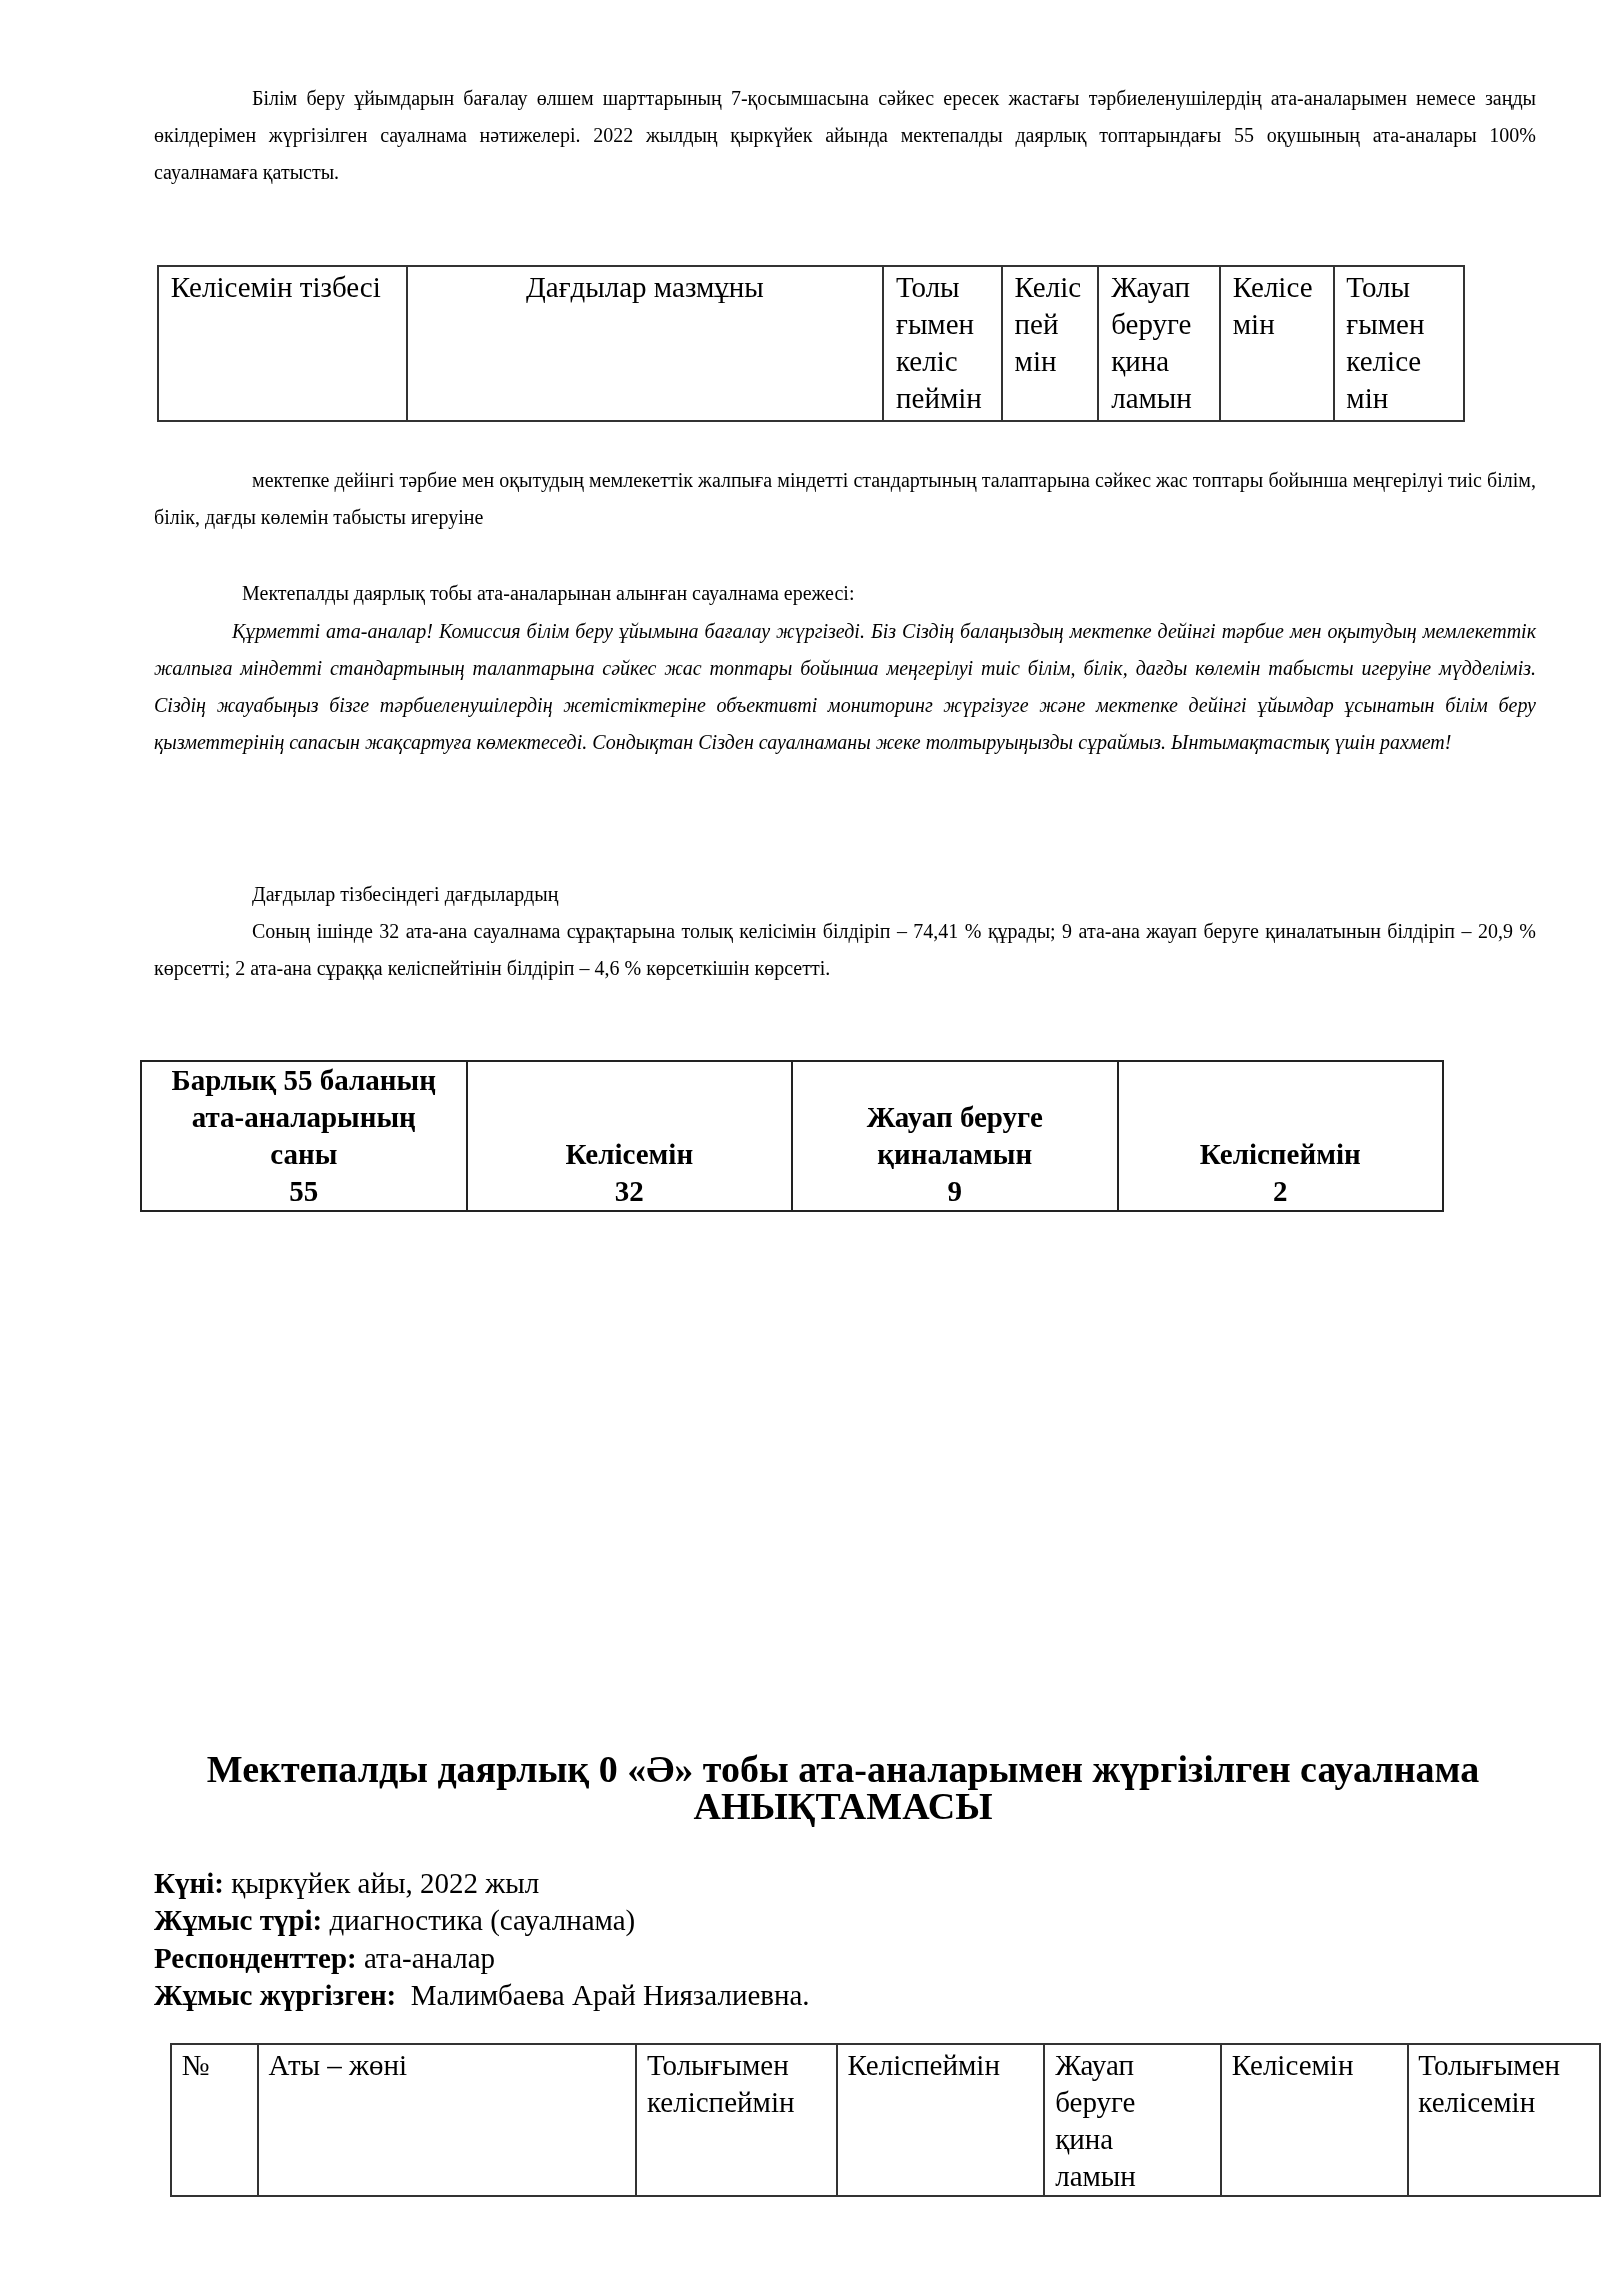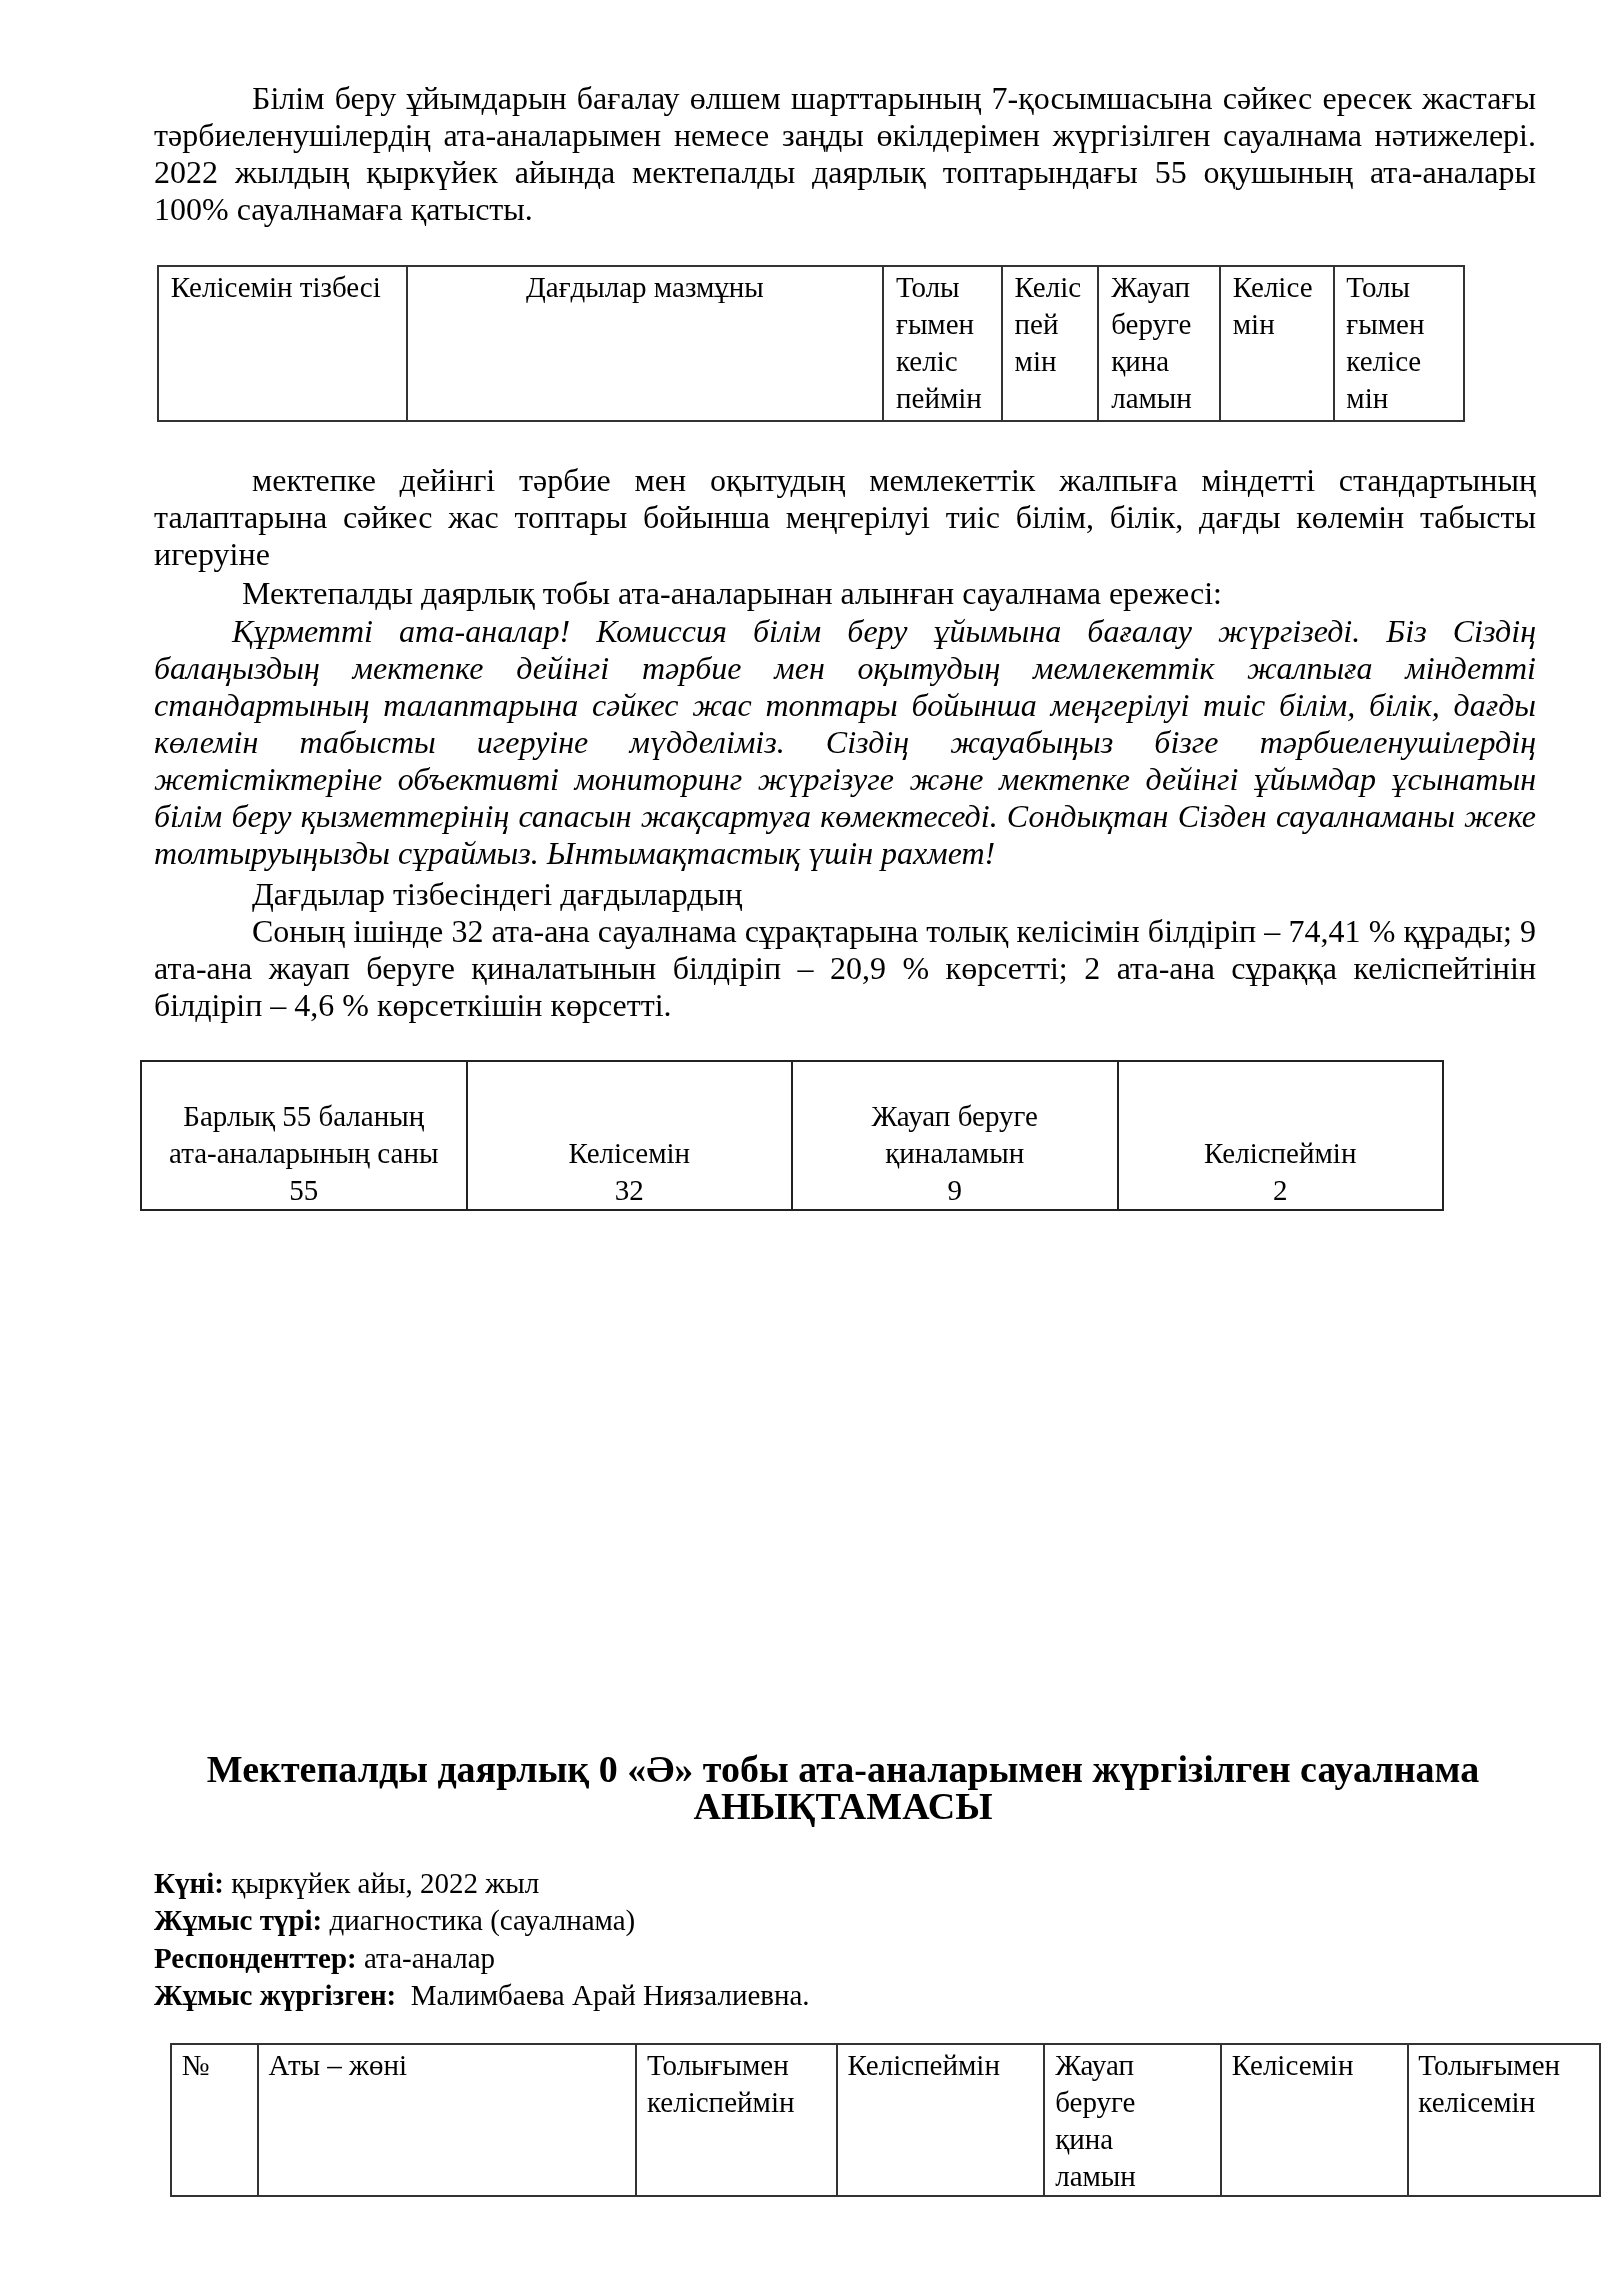--- a/index.html
+++ b/index.html
@@ -1,26 +1,26 @@
 <!DOCTYPE html>
 <html><head>
 <meta charset="utf-8">
 <style>
   html, body { margin:0; padding:0; background:#ffffff; }
   body { width:1621px; height:2293px; position:relative; overflow:hidden;
          font-family:"Liberation Serif","DejaVu Serif",serif; color:#000; }
-  .p { position:absolute; font-size:32px; line-height:37px; text-align:justify; }
+  .p { position:absolute; font-size:20px; line-height:37px; text-align:justify; }
   .p.indent { text-indent:98px; }
   .it { font-style:italic; }
   table { position:absolute; border-collapse:collapse; font-size:29px; line-height:37px; }
   td { border:2.9px solid #333; vertical-align:top; padding:0 11.8px; }
   #t1 { left:157px; top:265px; width:1308px; height:157px; }
   #t1 td { padding:2px 11.8px 0 11.8px; }
   #t2 { left:140px; top:1060px; width:1304px; }
-  #t2 td { text-align:center; vertical-align:bottom; padding:0 17px; border-color:#222; }
+  #t2 td { text-align:center; vertical-align:bottom; padding:0 17px; border-color:#222;font-weight:bold; }
   #t2 tr.r1 td { height:147px; }
   #t2 tr.r2 td { height:152px; vertical-align:middle; }
   #t3 { left:170px; top:2043px; width:1431px; height:151px; }
   #t3 td { padding:2px 9.8px 0 9.8px; }
   .title { position:absolute; left:157px; width:1372px; text-align:center;
            font-weight:bold; font-size:38px; line-height:37px; }
   .info { position:absolute; left:154px; font-size:29px; line-height:37px; }
   .info b { font-weight:bold; }
 </style>
 </head>

